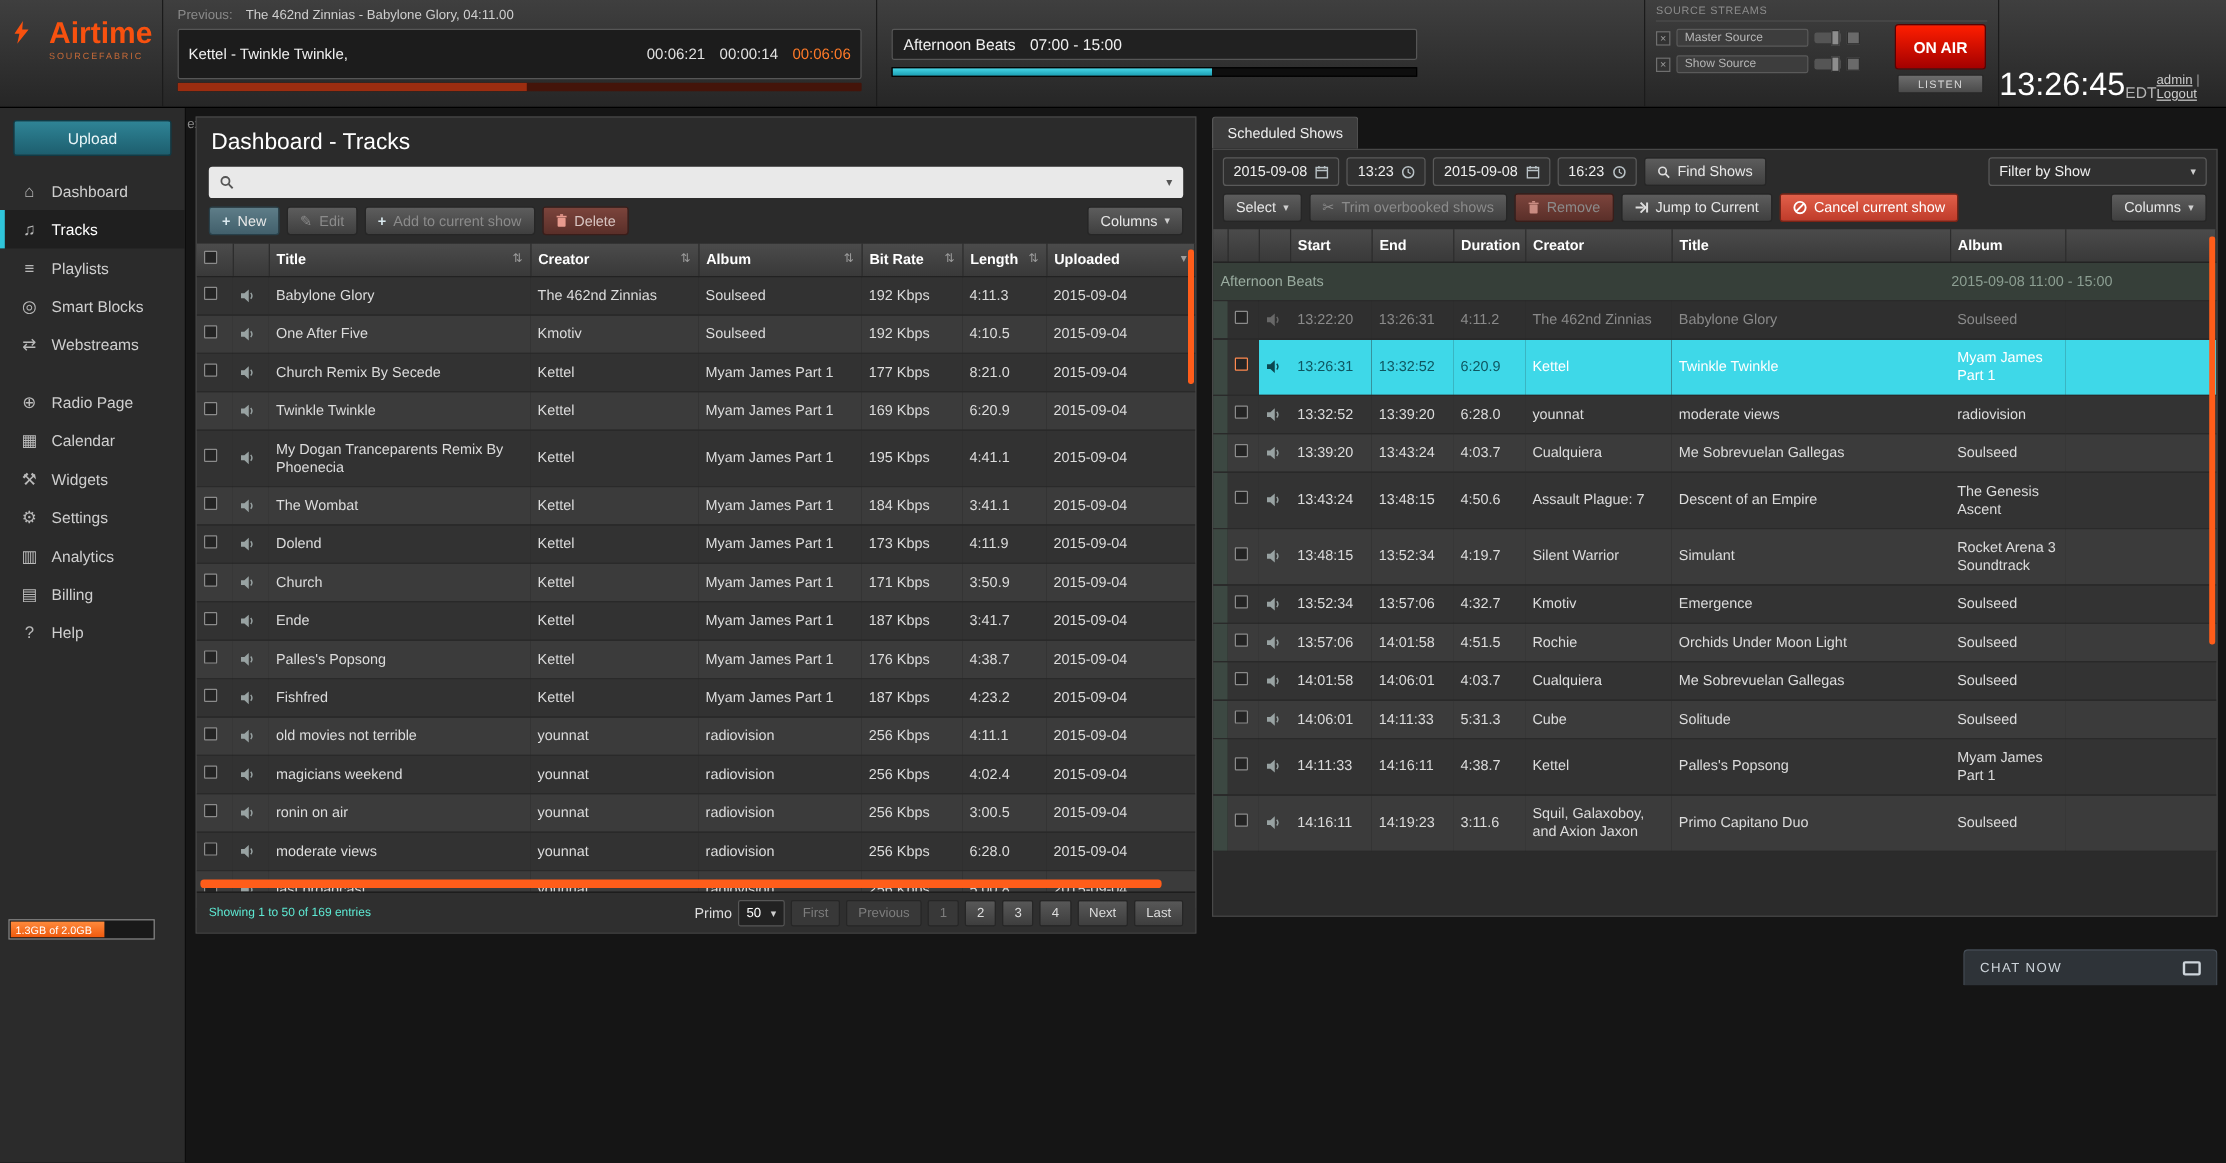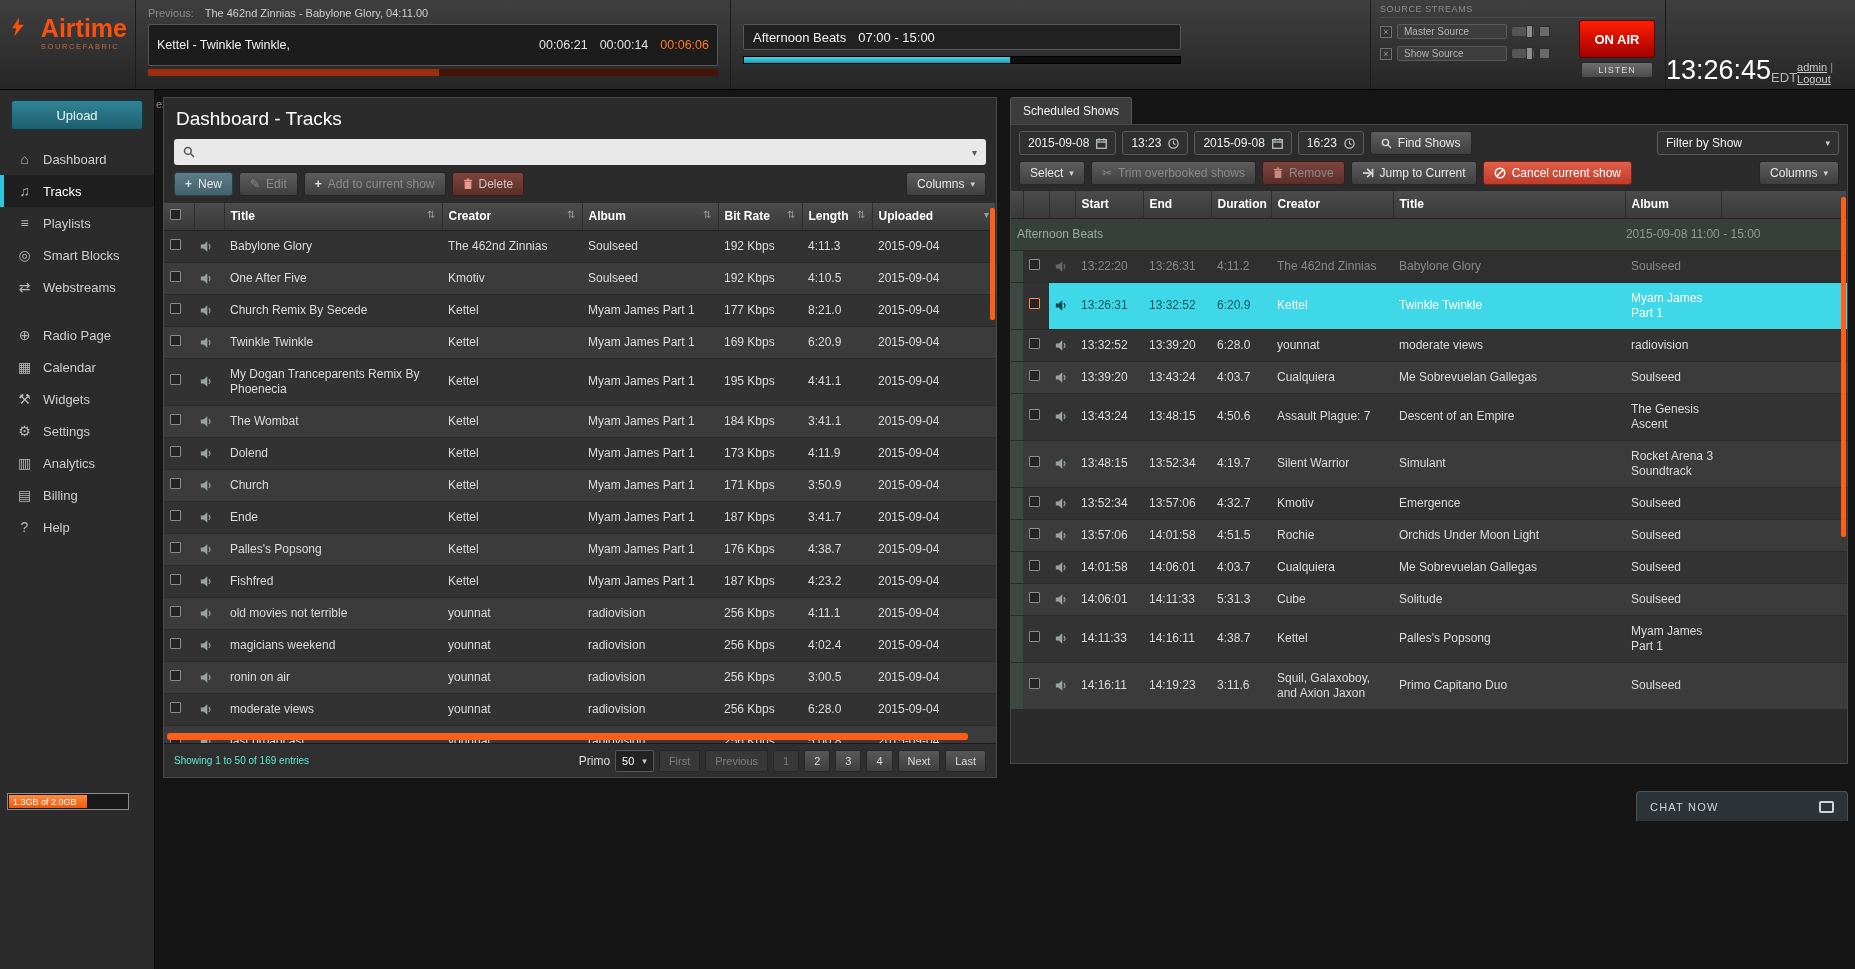--- a/index.html
+++ b/index.html
@@ -45,21 +45,21 @@
 .clk-tz{font-size:13px;color:#b5b5b5;margin-top:1px}
 .clk-links{margin-top:auto;font-size:11px;color:#999}
 
 
 .sb{position:absolute;top:90px;left:0;width:155px;bottom:0;background:#2b2b2b;border-right:1px solid #0c0c0c}
 .upload{display:block;margin:10px 11px 13px 11px;width:132px;height:30px;background:linear-gradient(#2f8496,#1d5e6e);border:1px solid #103b46;border-radius:3px;color:#eaf6f8;font-size:13px;cursor:pointer;font-family:inherit}
 .nav-item{height:32px;display:flex;align-items:center;gap:10px;padding-left:12px;color:#cfcfcf;font-size:13px;cursor:pointer;border-left:4px solid transparent}
 .nav-item .ni{width:17px;text-align:center;color:#b9b9b9;font-size:14px}
 .nav-item.active{background:#1f1f1f;border-left-color:#2fc5da;color:#fff}
 .nav-gap{height:16px}
-.storage{position:absolute;top:703px;left:7px;width:122px;height:17px;border:1px solid #8d8d8d;background:#191919;padding:1px;cursor:default}
+.storage{position:absolute;top:676px;left:7px;width:122px;height:17px;border:1px solid #8d8d8d;background:#191919;padding:1px;cursor:default}
 .storage-fill{height:100%;width:66%;background:linear-gradient(#ff8a3c,#ef5a0e);position:relative}
 .storage-label{position:absolute;left:4px;top:2px;font-size:9px;color:#fff;white-space:nowrap}
 
 
 .btn{height:24px;padding:0 10px;background:linear-gradient(#5d5d5d,#3f3f3f);border:1px solid #262626;border-radius:3px;color:#e8e8e8;font-size:12px;display:inline-flex;align-items:center;gap:6px;cursor:pointer;font-family:inherit;white-space:nowrap}
 .btn.disabled{color:#8b8b8b}
 .btn-new{background:linear-gradient(#5e7d88,#42606c);border-color:#28404a}
 .btn-del{background:linear-gradient(#7c443c,#5a2f29);border-color:#3a1d19;color:#d8c5c2}
 .btn-cancel{background:linear-gradient(#e2604a,#bf3b2a);border-color:#7c2315;color:#fff}
 .plus{font-weight:bold;color:#d9e8ee}

